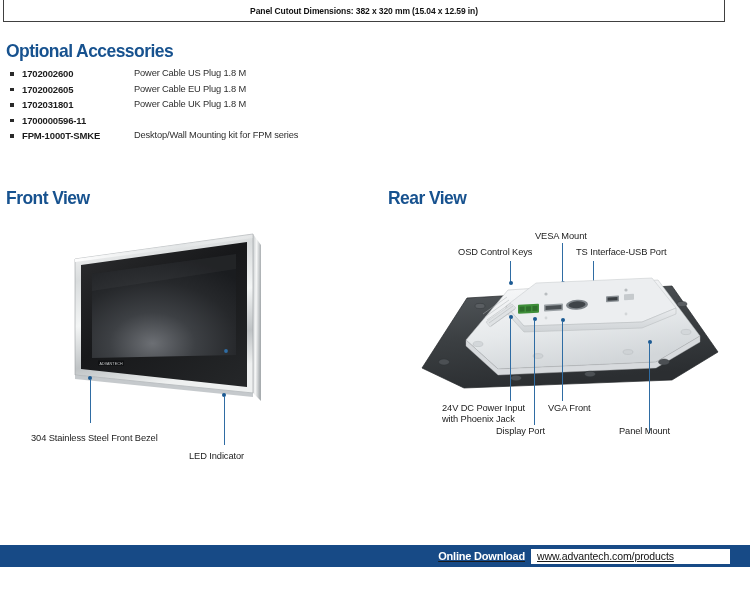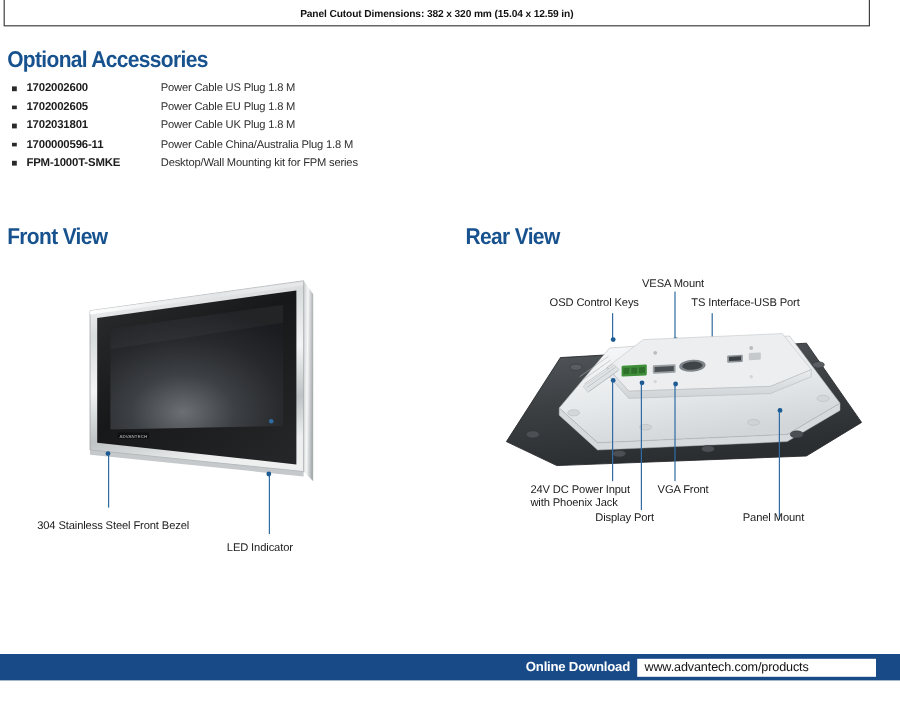--- a/index.html
+++ b/index.html
@@ -112,20 +112,21 @@
     left:0; bottom:24px;
     width:750px; height:22px;
     background:#174a86;
   }
   #footer-inner{
     position:absolute;
     right:20px; top:0;
     height:22px;
     display:flex;
     align-items:center;
+    text-decoration:underline;
   }
   #online-download-label{
     font-size:11px;
     font-weight:bold;
     color:#ffffff;
     letter-spacing:-0.2px;
     padding-right:6px;
   }
   #download-url-box{
     background:#ffffff;
@@ -163,21 +164,20 @@
 
   <div class="acc-row">
     <span class="acc-bullet"></span>
     <span class="acc-sku">1702031801</span>
     <span class="acc-desc">Power Cable UK Plug 1.8 M</span>
   </div>
 
   <div class="acc-row">
     <span class="acc-bullet"></span>
     <span class="acc-sku">1700000596-11</span>
-    <span class="acc-desc">Power Cable China/Australia Plug 1.8 M</span>
   </div>
 
   <div class="acc-row">
     <span class="acc-bullet"></span>
     <span class="acc-sku">FPM-1000T-SMKE</span>
     <span class="acc-desc">Desktop/Wall Mounting kit for FPM series</span>
   </div>
 
 
 </div>

